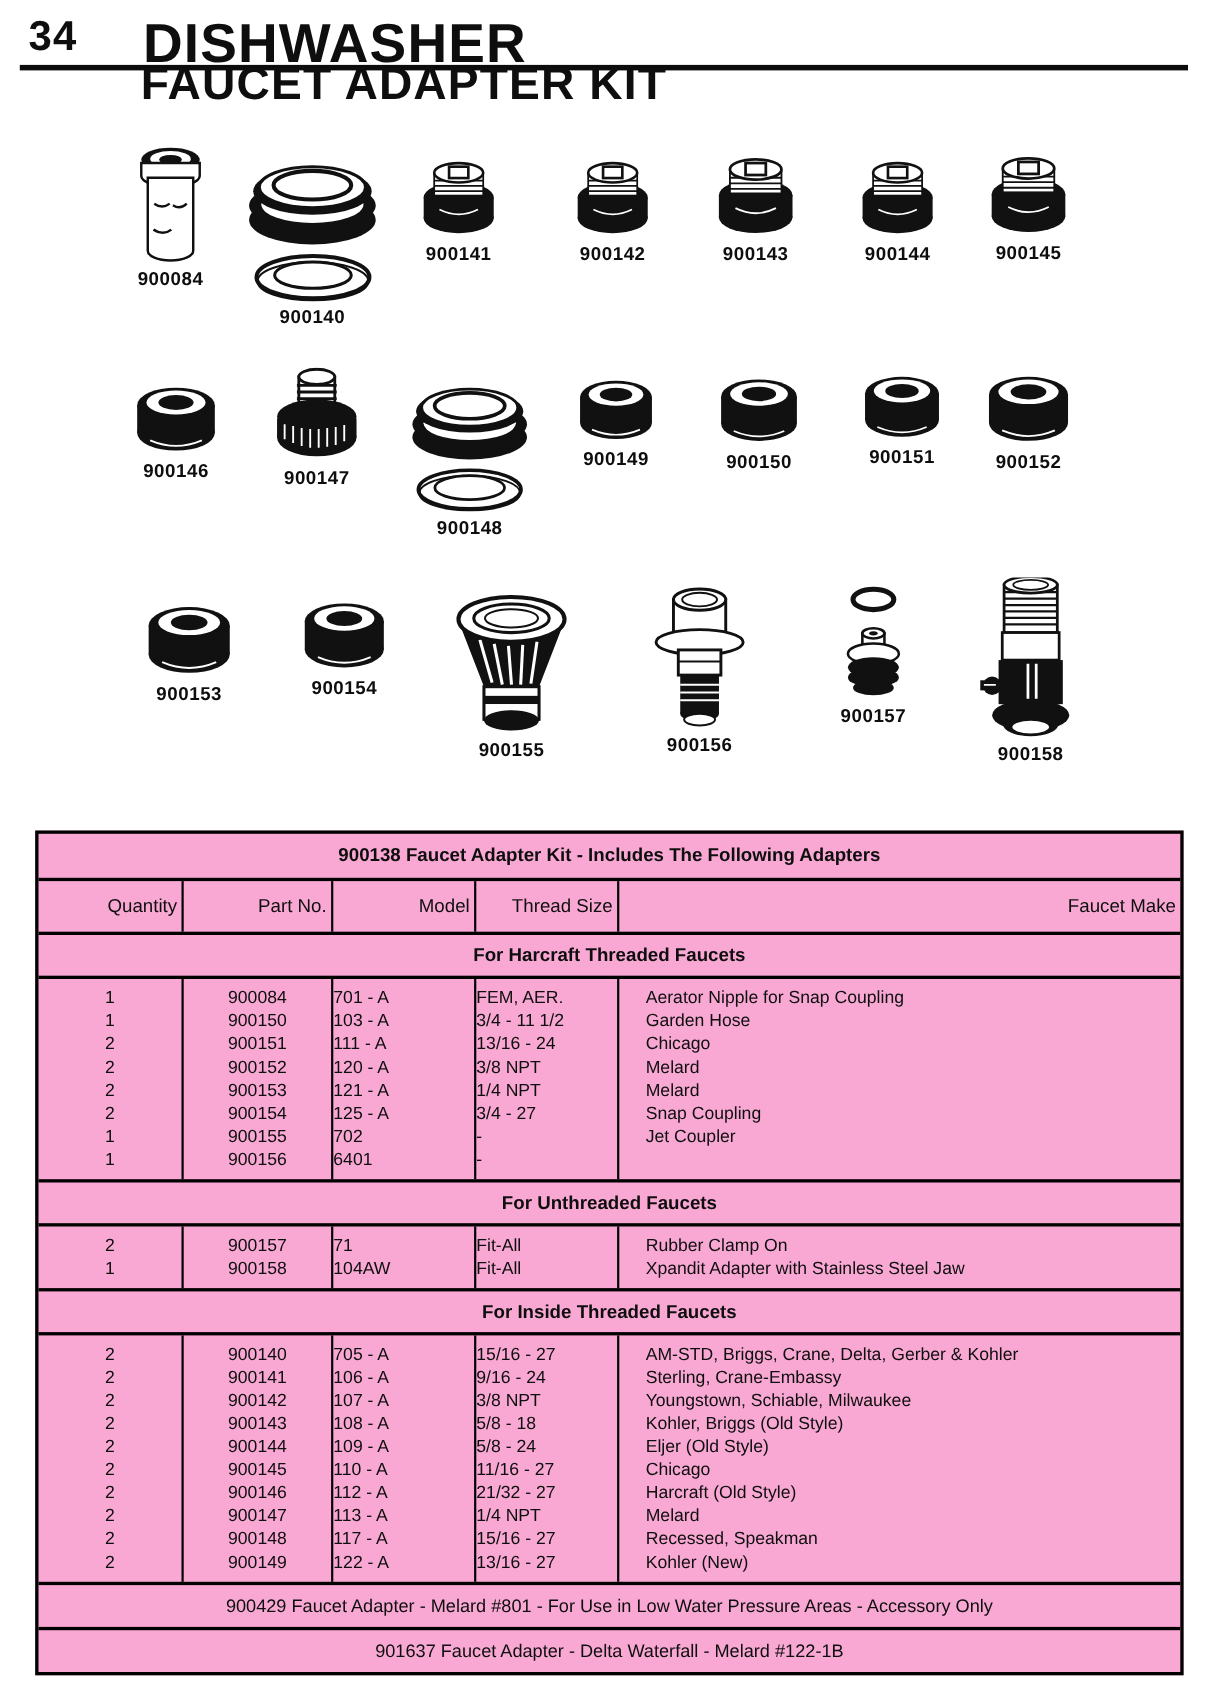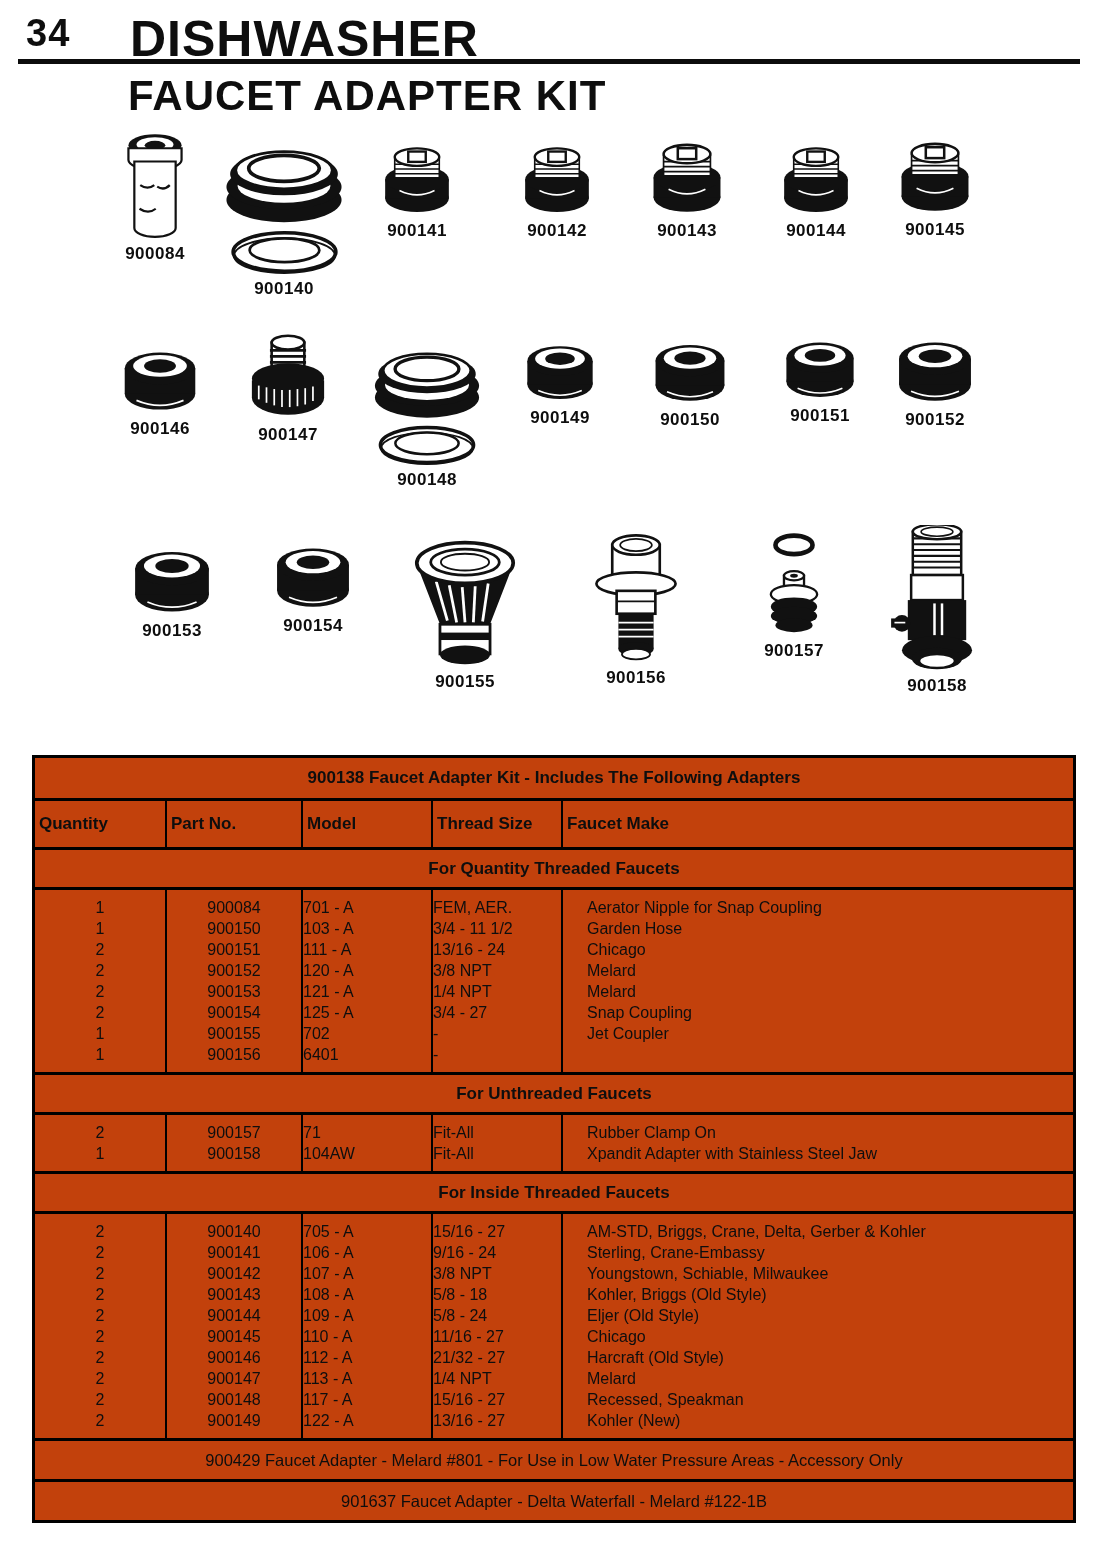--- a/index.html
+++ b/index.html
@@ -3,33 +3,33 @@
 <meta charset="utf-8">
 <style>
   html,body{margin:0;padding:0;background:#d9d9d9;}
   .page{position:relative;width:1100px;height:1551px;margin:0 auto;background:#ffffff;
         font-family:"Liberation Sans",sans-serif;color:#0e0e0e;overflow:hidden;}
 
   
   .pagenum{position:absolute;left:26px;top:12px;font-size:38px;font-weight:bold;letter-spacing:1px;}
   .cat{position:absolute;left:130px;top:10px;font-size:50px;font-weight:bold;letter-spacing:1px;}
   .rule{position:absolute;left:18px;top:59px;width:1062px;height:5px;background:#0c0c0c;}
-  .title{position:absolute;left:128px;top:72px;font-size:42px;font-weight:bold;letter-spacing:1px;}
+  .title{position:absolute;left:128px;top:52px;font-size:42px;font-weight:bold;letter-spacing:1px;}
 
   
   #figures{position:absolute;left:0;top:0;width:1100px;height:750px;}
   .fig{position:absolute;text-align:center;}
   .fig svg{display:block;margin:0 auto;}
   .figlab{font-size:17px;font-weight:bold;letter-spacing:.5px;margin-top:5px;white-space:nowrap;}
 
   
-  #parts-table{position:absolute;left:32px;top:755px;width:1038px;border:3px solid #000;background:#c2410c;}
+  #parts-table{position:absolute;left:32px;top:755px;width:1038px;border:3px solid #000;background:#f9a8d4;}
   .t-title{height:40px;line-height:40px;text-align:center;font-weight:bold;font-size:17px;border-bottom:3px solid #000;}
   .t-head{display:grid;grid-template-columns:132px 136px 130px 130px 1fr;border-bottom:3px solid #000;}
-  .t-head .hc{padding:13px 4px;text-align:left;font-weight:bold;font-size:17px;border-right:2px solid #000;}
+  .t-head .hc{padding:13px 4px;text-align:right;font-weight:normal;font-size:17px;border-right:2px solid #000;}
   .t-head .hc:last-child{border-right:none;}
   .t-band{height:37px;line-height:37px;text-align:center;font-weight:bold;font-size:17px;
           border-top:3px solid #000;border-bottom:3px solid #000;}
   .t-band.first{border-top:none;}
   .t-rows{display:grid;grid-template-columns:132px 136px 130px 130px 1fr;}
   .tcol{padding:7px 0;border-right:2px solid #000;}
   .tcol.last{border-right:none;}
   .cell{font-size:16px;line-height:21px;white-space:nowrap;}
   .tcol.c0 .cell,.tcol.c1 .cell{text-align:center;}
   .tcol.c2 .cell,.tcol.c3 .cell{text-align:left;}
@@ -303,21 +303,21 @@
   <div id="parts-table">
     <div class="t-title">900138 Faucet Adapter Kit - Includes The Following Adapters</div>
     <div class="t-head">
       <div class="hc">Quantity</div>
       <div class="hc">Part No.</div>
       <div class="hc">Model</div>
       <div class="hc">Thread Size</div>
       <div class="hc">Faucet Make</div>
     </div>
     <div id="table-body">
-        <div class="t-band first">For Quantity Threaded Faucets</div>
+        <div class="t-band first">For Harcraft Threaded Faucets</div>
         <div class="t-rows">
           <div class="tcol c0">
             <div class="cell">1</div>
             <div class="cell">1</div>
             <div class="cell">2</div>
             <div class="cell">2</div>
             <div class="cell">2</div>
             <div class="cell">2</div>
             <div class="cell">1</div>
             <div class="cell">1</div>

